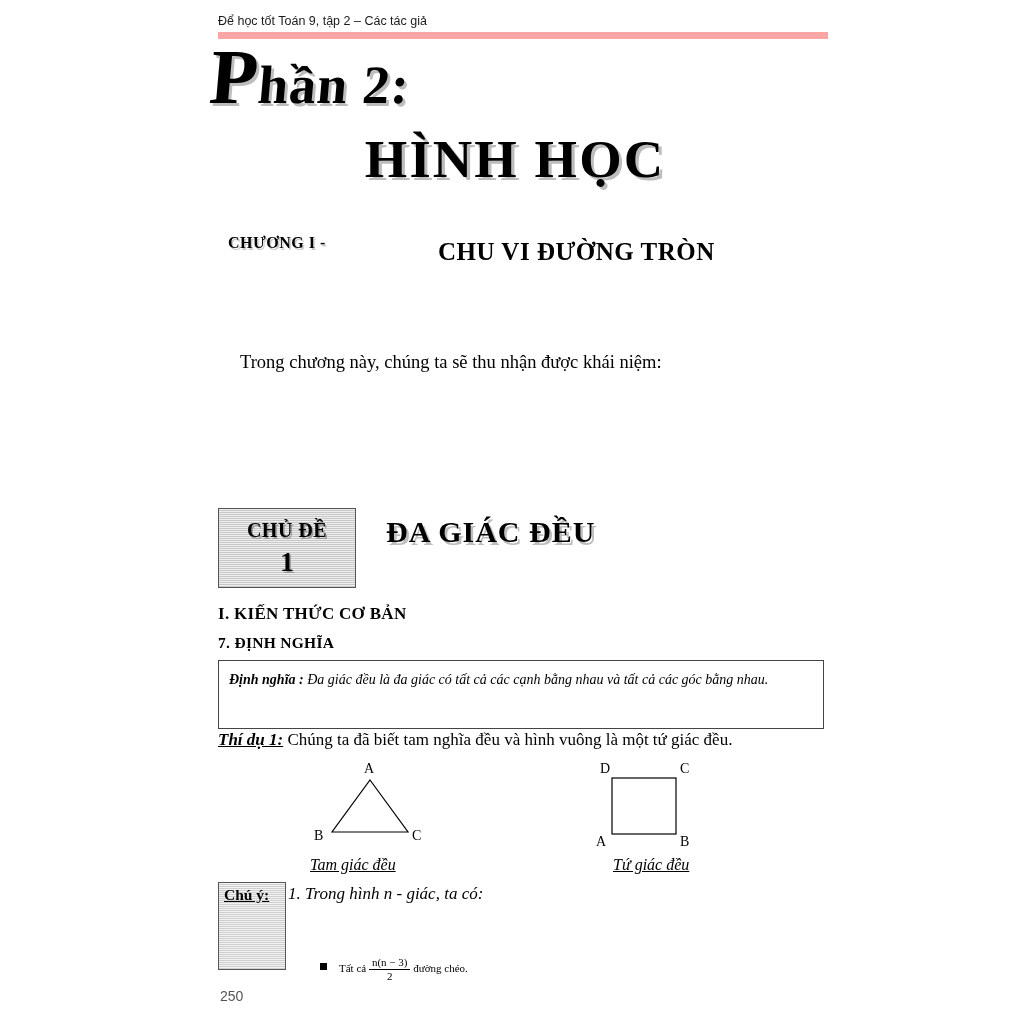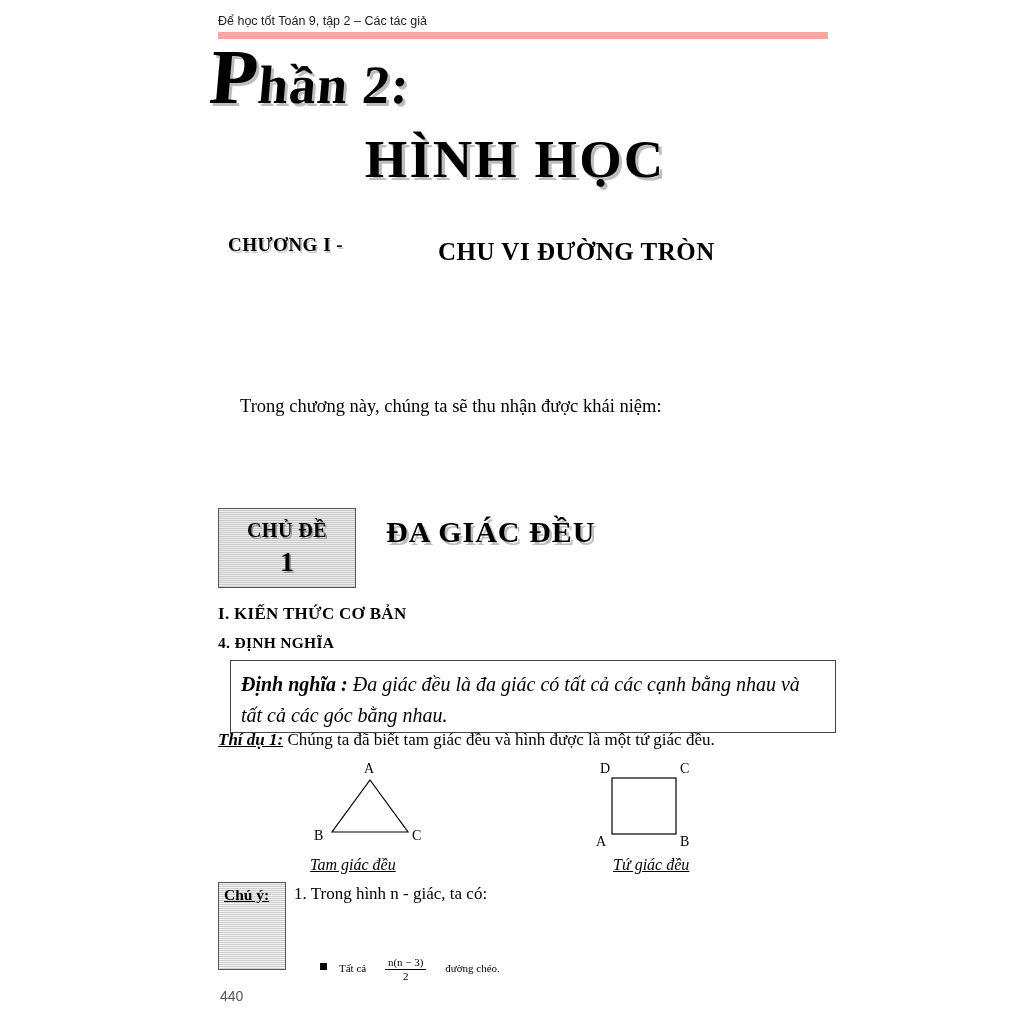--- a/index.html
+++ b/index.html
@@ -40,37 +40,36 @@
     font-weight:bold;
     font-size:52px;
     letter-spacing:2px;
     text-shadow:3px 3px 0 #bdbdbd;
     transform:scaleX(1.05);
   }
 
   .chapter-label{
     position:absolute;left:228px;top:234px;
     font-family:"Liberation Serif",serif;
-    font-weight:bold;font-size:19px;
+    font-weight:bold;font-size:16px;
     letter-spacing:0.5px;
     text-shadow:1.5px 1.5px 0 #c9c9c9;
   }
   .chapter-line1{
     position:absolute;left:438px;top:238px;
     font-size:25px;font-weight:bold;letter-spacing:0.5px;
   }
   .chapter-line2{
     position:absolute;left:416px;top:288px;
     font-size:25px;font-weight:bold;letter-spacing:0.5px;
   }
 
   .intro{
     position:absolute;left:240px;top:352px;
     font-size:18.5px;
-    margin-top:44px;
   }
   .list{
     position:absolute;left:248px;top:382px;
     font-family:"Liberation Sans",sans-serif;
     font-size:16px;font-weight:bold;
   }
   .list div{margin-bottom:13px;}
   .list .num{display:inline-block;width:28px;}
 
   
@@ -103,25 +102,25 @@
   .h-section{
     position:absolute;left:218px;top:604px;
     font-size:17px;font-weight:bold;letter-spacing:0.3px;
   }
   .h-sub{
     position:absolute;left:218px;top:634px;
     font-size:15.5px;font-weight:bold;letter-spacing:0.3px;
   }
 
   .def-box{
-    position:absolute;left:230px;top:660px;
+    position:absolute;left:218px;top:660px;
     width:584px;min-height:52px;
     border:1px solid #444;
-    padding:8px 10px 1px 10px;
-    font-size:20px;font-style:italic;
+    padding:8px 10px 7px 10px;
+    font-size:14px;font-style:italic;
     line-height:1.55;
   }
   .def-box b{font-style:italic;font-weight:bold;}
 
   .example{
     position:absolute;left:218px;top:730px;
     font-size:17px;
   }
   .example .lbl{font-weight:bold;font-style:italic;text-decoration:underline;}
 
@@ -138,27 +137,27 @@
   .note-box{
     position:absolute;left:218px;top:882px;
     width:66px;height:86px;
     border:1px solid #555;
     background:repeating-linear-gradient(0deg,#cfcfcf 0px,#cfcfcf 1px,#f2f2f2 1px,#f2f2f2 2px);
   }
   .note-label{
     position:absolute;left:224px;top:886px;
     font-size:15.5px;font-weight:bold;text-decoration:underline;
   }
-  .note-l1{position:absolute;left:294px;top:884px;font-size:17px;}
+  .note-l1{position:absolute;left:288px;top:884px;font-size:17px;font-style:italic;}
   .note-b1{position:absolute;left:320px;top:956px;font-size:11px;}
   .note-b2{position:absolute;left:320px;top:950px;font-size:17px;}
   .bullet{display:inline-block;width:7px;height:7px;background:#000;
           margin-right:12px;vertical-align:2px;}
   .frac{display:inline-block;text-align:center;vertical-align:middle;
-        margin:0 16px;}
+        margin:0 0;}
   .frac .nu{display:block;border-bottom:1px solid #000;padding:0 3px;line-height:1.15;}
   .frac .de{display:block;line-height:1.2;}
 
   .pageno{
     position:absolute;left:220px;top:988px;
     font-family:"Liberation Sans",sans-serif;
     font-size:14px;color:#555;
   }
 </style>
 </head>
@@ -180,28 +179,28 @@
   <div class="intro">Trong chương này, chúng ta sẽ thu nhận được khái niệm:</div>
 
 
   <div class="topic-box">
     <div class="t1">CHỦ ĐỀ</div>
     <div class="t2">1</div>
   </div>
   <div class="topic-title">ĐA GIÁC ĐỀU</div>
 
   <div class="h-section">I. KIẾN THỨC CƠ BẢN</div>
-  <div class="h-sub">4.  ĐỊNH NGHĨA</div>
+  <div class="h-sub">7.  ĐỊNH NGHĨA</div>
 
   <div class="def-box">
     <b>Định nghĩa :</b><span> Đa giác đều là đa giác có tất cả các cạnh bằng nhau và tất cả các góc bằng nhau.</span>
   </div>
 
   <div class="example">
-    <span class="lbl">Thí dụ 1:</span><span>  Chúng ta đã biết tam giác đều và hình được là một tứ giác đều.</span>
+    <span class="lbl">Thí dụ 1:</span><span>  Chúng ta đã biết tam nghĩa đều và hình vuông là một tứ giác đều.</span>
   </div>
 
   <svg class="fig-tri" viewBox="0 0 120 95">
     <polygon points="58,20 96,72 20,72" fill="none" stroke="#000" stroke-width="1.2"></polygon>
     <text x="52" y="13" font-size="14" font-family="Liberation Serif, serif">A</text>
     <text x="2" y="80" font-size="14" font-family="Liberation Serif, serif">B</text>
     <text x="100" y="80" font-size="14" font-family="Liberation Serif, serif">C</text>
   </svg>
   <div class="cap cap-tri">Tam giác đều</div>
 
@@ -221,14 +220,14 @@
   <div class="note-b1">
     <span class="bullet"></span><span>Tất cả</span>
     <span class="frac">
       <span class="nu">n(n − 3)</span>
       <span class="de">2</span>
     </span>
     <span>đường chéo.</span>
   </div>
 
 
-  <div class="pageno">440</div>
+  <div class="pageno">250</div>
 </div>
 
 </body></html>

